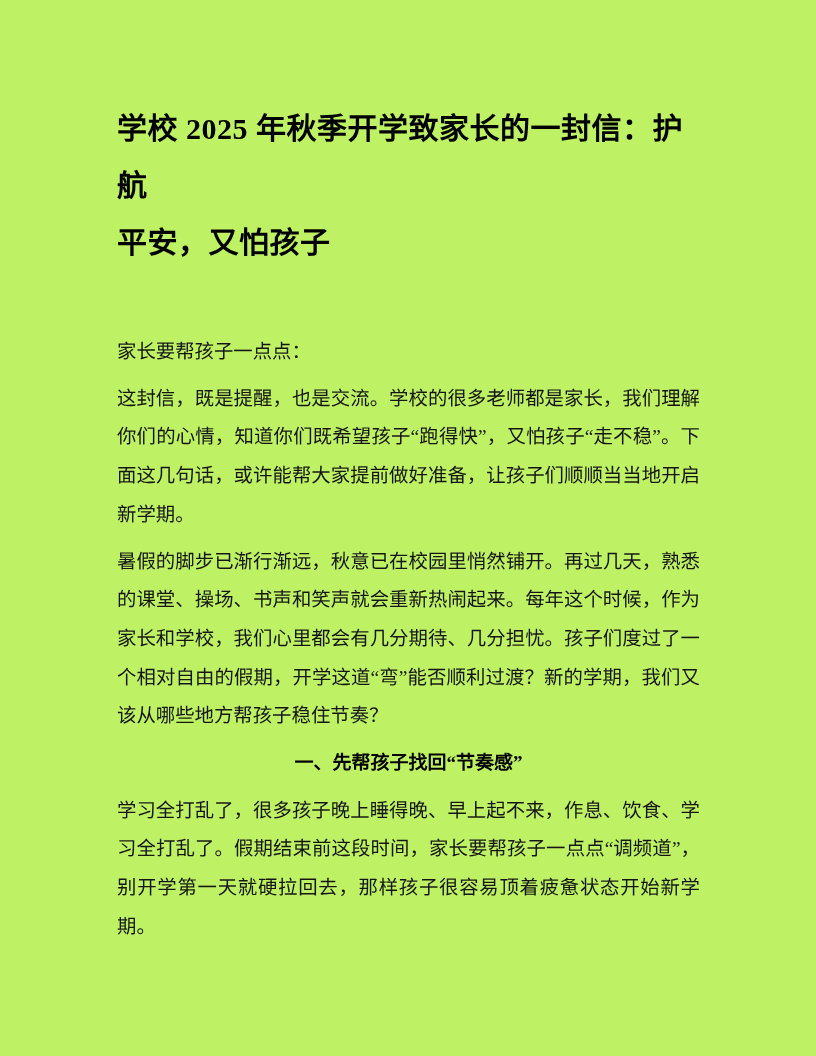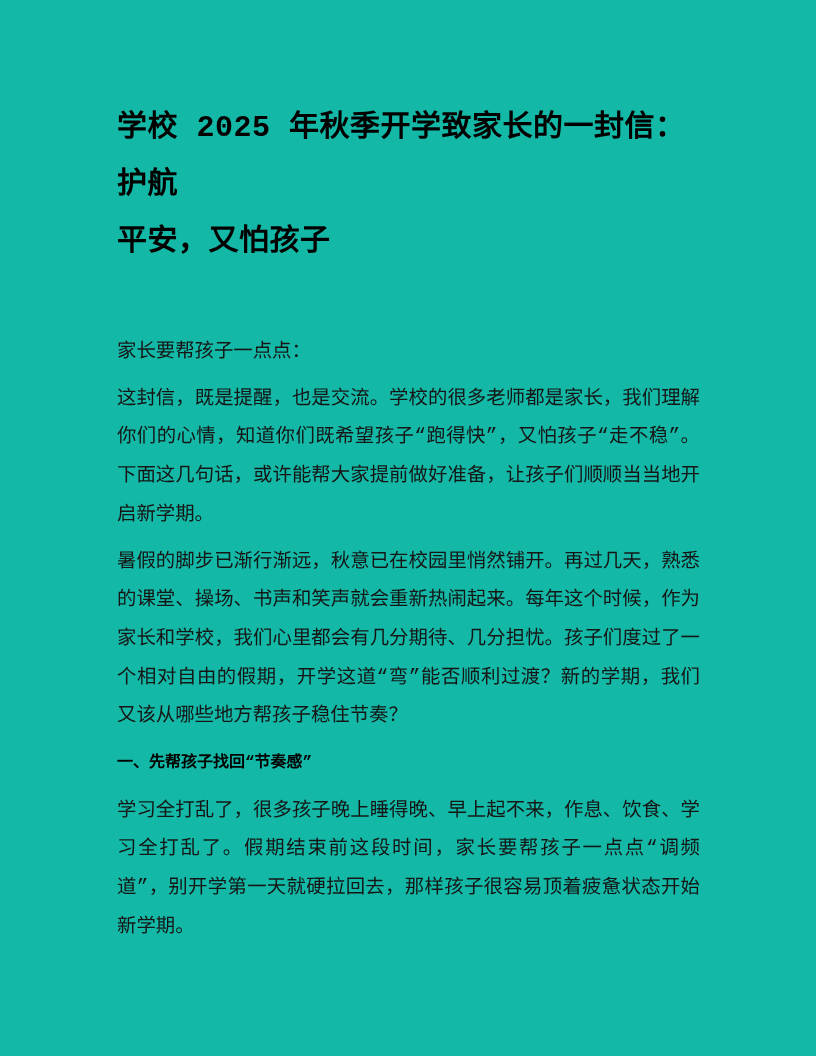--- a/index.html
+++ b/index.html
@@ -7,23 +7,23 @@
 
   html, body {
     background: #ffffff;
   }
 
   .page {
     position: relative;
     width: 816px;
     height: 1056px;
     margin: 0 auto;
-    background: #14b8a6;
+    background: #bef264;
     overflow: hidden;
-    font-family: Liberation Mono, monospace;
+    font-family: Liberation Serif, serif;
     color: #151515;
   }
 
   .content {
     padding: 100px 116px 0 117px;
   }
 
   .doc-title {
     font-size: 30px;
     line-height: 57px;
@@ -46,25 +46,26 @@
   .body-para {
     font-size: 19.4px;
     line-height: 38.7px;
     text-align: justify;
     text-align-last: left;
     text-justify: inter-ideograph;
     margin-bottom: 8px;
   }
 
   .section-heading {
-    font-size: 16px;
+    font-size: 19px;
     line-height: 38.7px;
     font-weight: 700;
     color: #000000;
     margin-bottom: 9px;
+    text-align: center;
   }
 </style>
 </head>
 <body>
 
 <div class="page">
   <div class="content">
 
     <h1 class="doc-title">
       <span class="title-line">学校 2025 年秋季开学致家长的一封信：护航</span>

